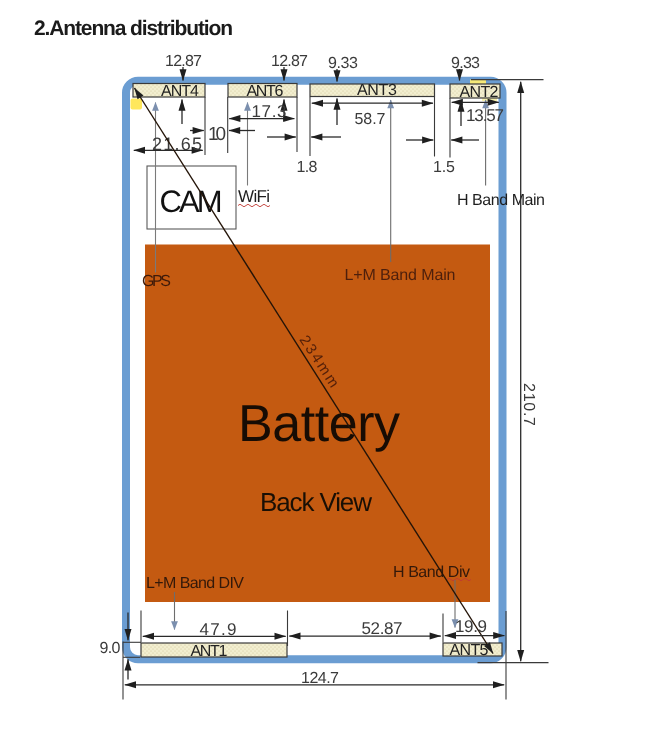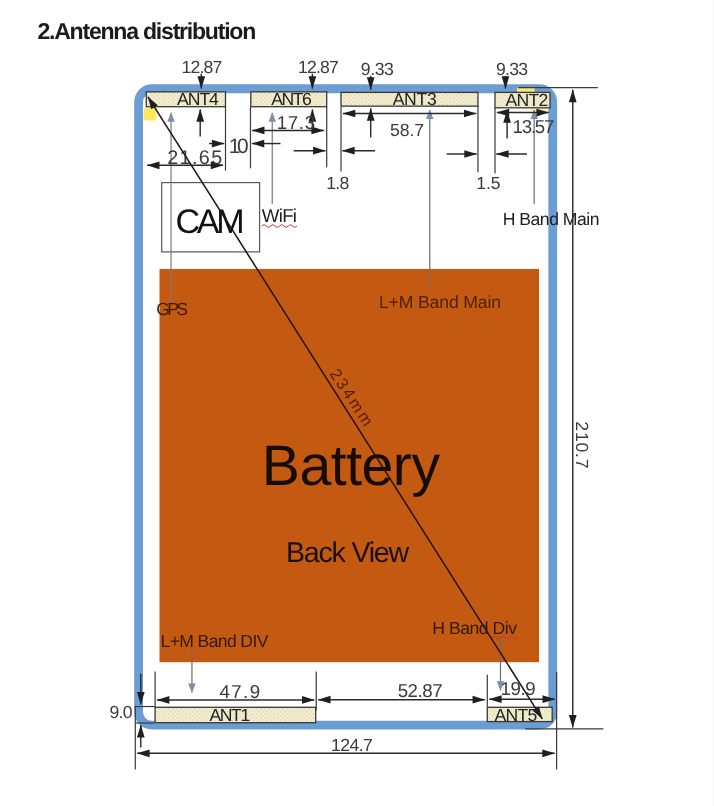--- a/index.html
+++ b/index.html
@@ -1,16 +1,16 @@
 <!DOCTYPE html>
 <html><head>
 <meta charset="utf-8">
 <style>
 html,body{margin:0;padding:0;background:#ffffff;}
-#page{position:relative;width:649px;height:733px;background:#f9a8d4;overflow:hidden;opacity:0.999;}
+#page{position:relative;width:649px;height:733px;background:#fde047;overflow:hidden;opacity:0.999;}
 text{font-family:"Liberation Sans",sans-serif;text-rendering:geometricPrecision;}
 </style>
 </head>
 <body>
 <div id="page">
 <svg width="649" height="733" viewBox="0 0 649 733">
 <defs>
 <pattern id="dt" width="4" height="4" patternUnits="userSpaceOnUse">
 <rect width="4" height="4" fill="#f2eecf"></rect>
 <circle cx="1" cy="1" r="0.6" fill="#d0c69a"></circle>

